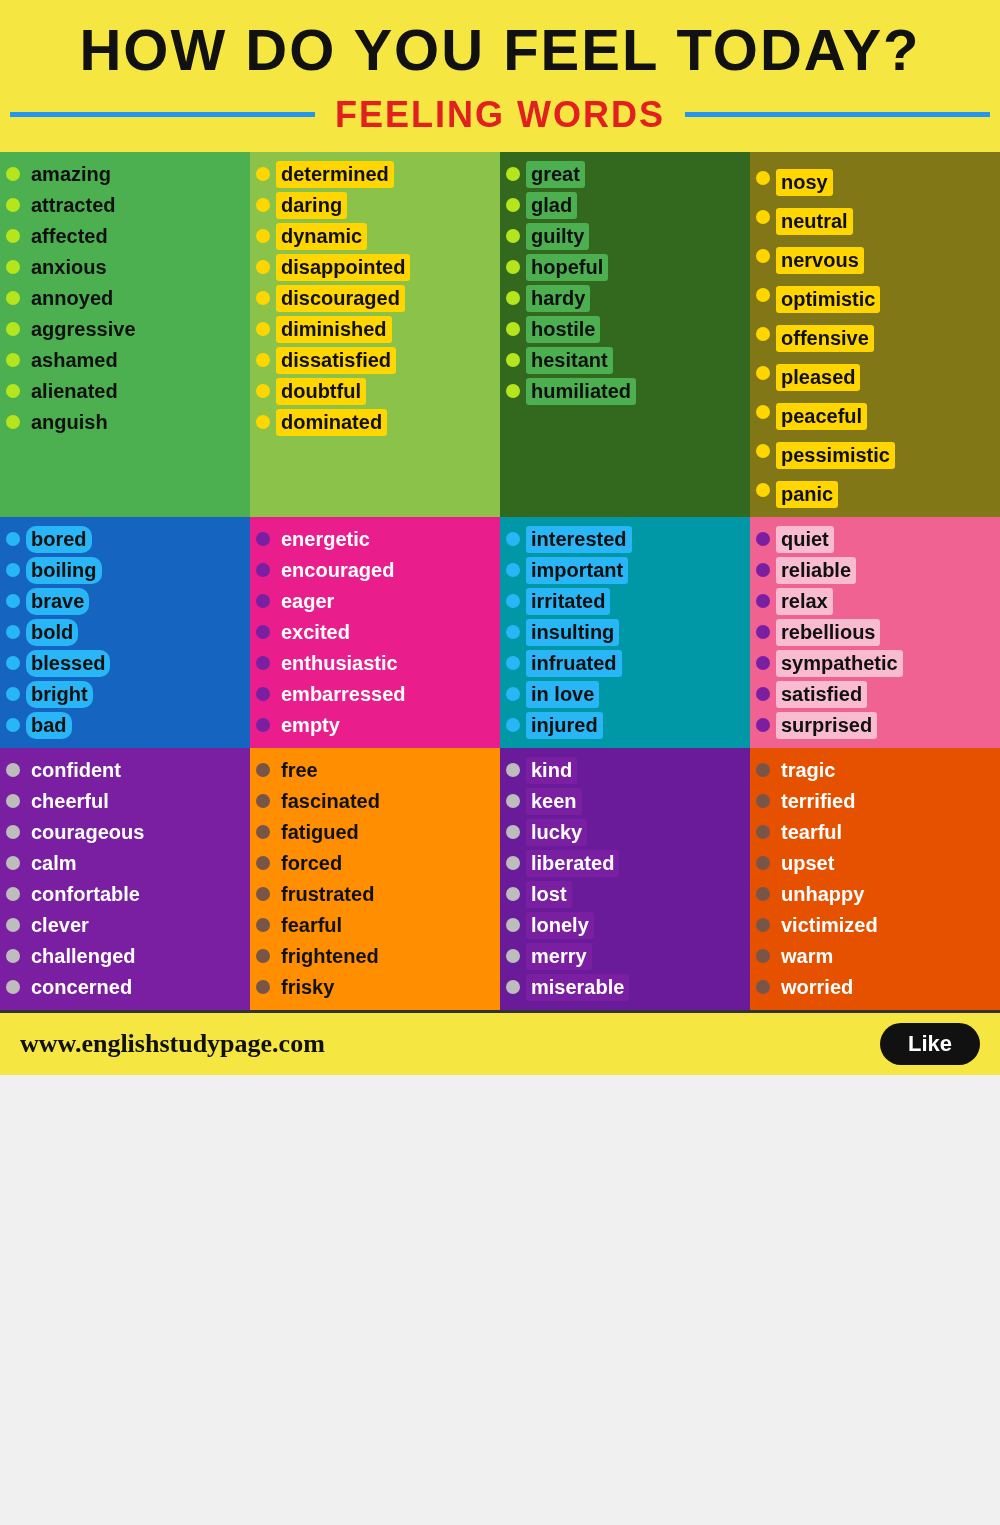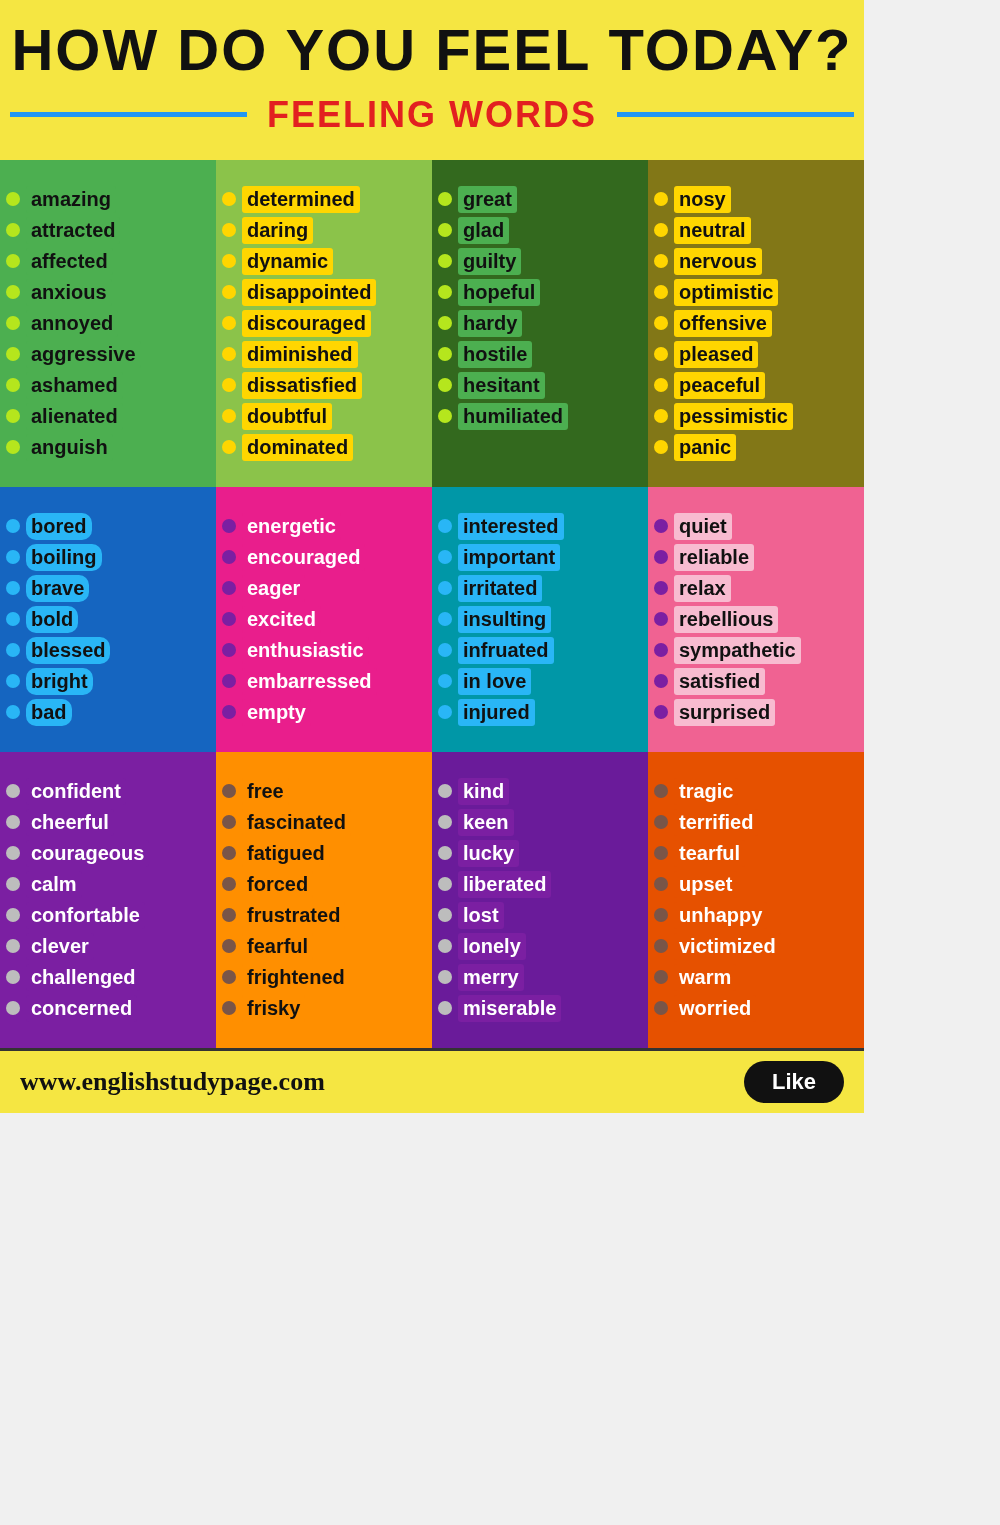--- a/index.html
+++ b/index.html
@@ -3,21 +3,21 @@
   <meta charset="utf-8">
   <style>
     * { margin: 0; padding: 0; box-sizing: border-box; }
     body {
       font-family: Arial, sans-serif;
       background: #f0f0f0;
       width: 1000px;
       min-height: 1525px;
     }
     .page {
-      width: 864px;
+      width: 1000px;
       background: #fff;
       overflow: hidden;
     }
     
     .header {
       background: #f5e642;
       text-align: center;
       padding: 18px 10px 6px;
     }
     .main-title {
@@ -26,21 +26,21 @@
       color: #111;
       font-family: 'Arial Black', Arial, sans-serif;
       letter-spacing: 2px;
       line-height: 1.1;
     }
     .subtitle-bar {
       background: #f5e642;
       display: flex;
       align-items: center;
       justify-content: center;
-      padding: 6px 0 24px;
+      padding: 6px 0 16px;
       gap: 10px;
     }
     .subtitle-line {
       flex: 1;
       height: 5px;
       background: #2196f3;
       margin: 0 10px;
     }
     .subtitle-text {
       font-size: 36px;
@@ -49,21 +49,21 @@
       font-family: 'Arial Black', Arial, sans-serif;
       letter-spacing: 2px;
     }
     
     .grid {
       display: grid;
       grid-template-columns: 1fr 1fr 1fr 1fr;
       grid-template-rows: auto auto auto;
     }
     .cell {
-      padding: 22px 6px;
+      padding: 5px 6px;
       position: relative;
       overflow: hidden;
     }
     
     .r1c1 { background: #4caf50; }
     .r1c2 { background: #8bc34a; }
     .r1c3 { background: #33691e; }
     .r1c4 { background: #827717; }
     
     .r2c1 { background: #1565c0; }
@@ -109,21 +109,21 @@
       font-weight: 800;
       font-family: 'Arial Black', Arial, sans-serif;
       padding: 1px 5px;
       border-radius: 3px;
       line-height: 1.25;
     }
     
     .r1c1 .word-label { background: #4caf50; color: #111; }
     .r1c2 .word-label { background: #ffd600; color: #111; }
     .r1c3 .word-label { background: #4caf50; color: #111; }
-    .r1c4 .word-label { background: #ffd600; color: #111; }
+    .r1c4 .word-label { background: #ffd600; color: #111; margin-top: 8px; }
     
     .r2c1 .word-label { background: #29b6f6; color: #111; border-radius: 10px; }
     .r2c2 .word-label { background: #e91e8c; color: #fff; }
     .r2c3 .word-label { background: #29b6f6; color: #111; }
     .r2c4 .word-label { background: #f8bbd0; color: #111; }
     
     .r3c1 .word-label { background: #7b1fa2; color: #fff; }
     .r3c2 .word-label { background: #ff8f00; color: #111; }
     .r3c3 .word-label { background: #7b1fa2; color: #fff; }
     .r3c4 .word-label { background: #e65100; color: #ffffff; }

